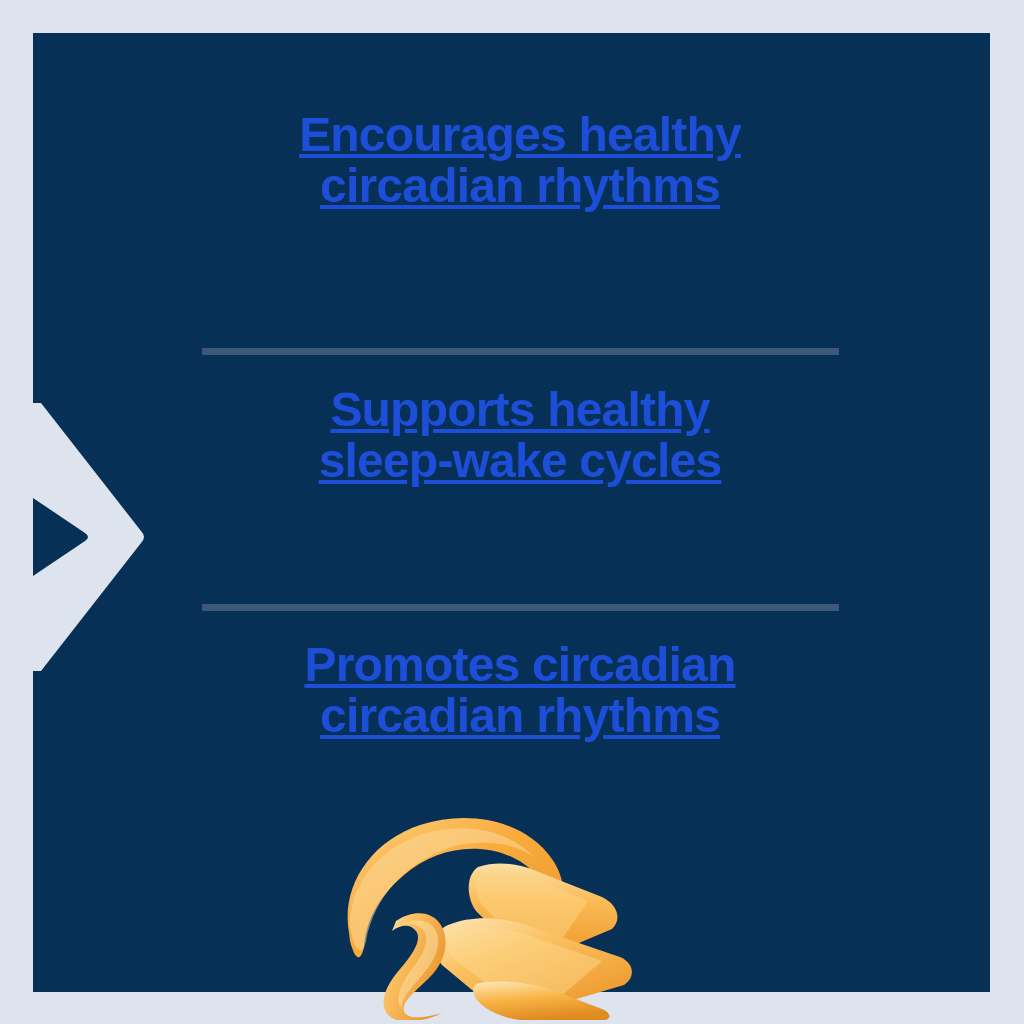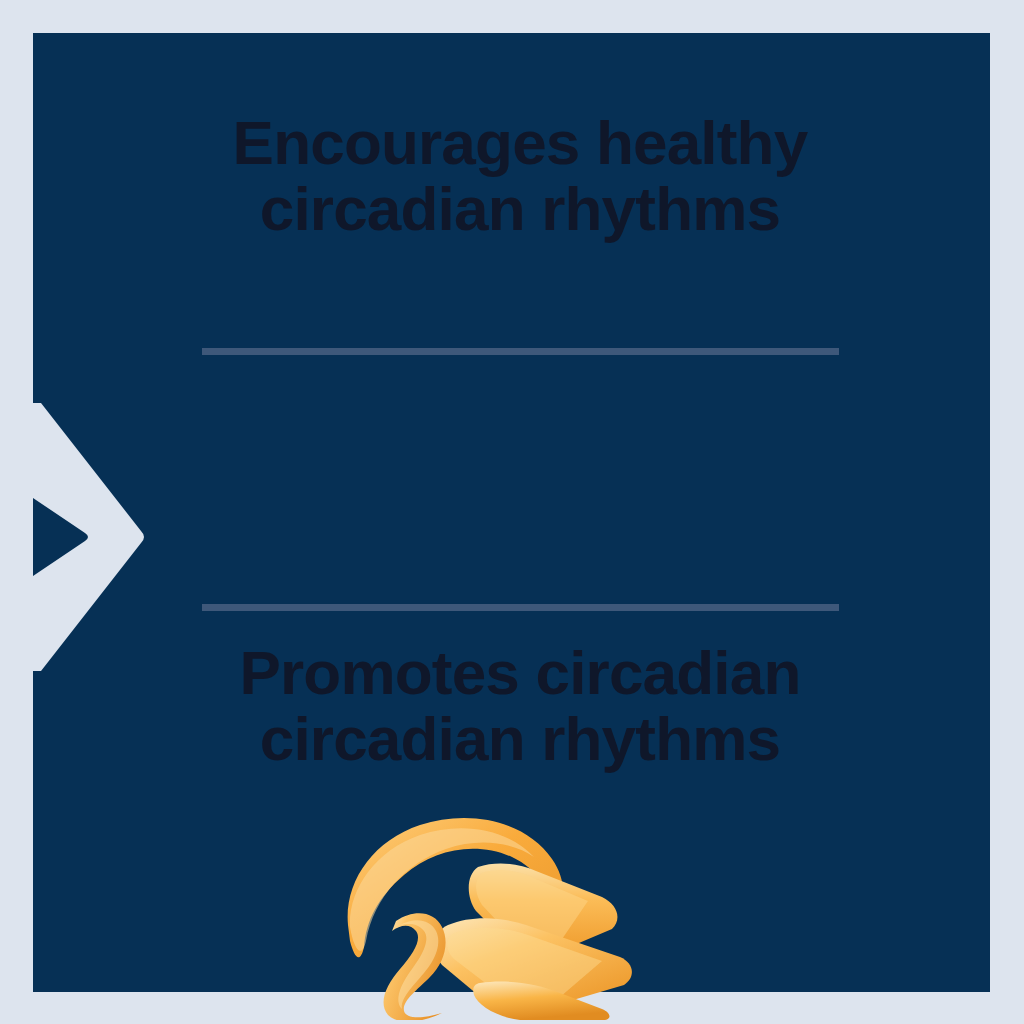--- a/index.html
+++ b/index.html
@@ -53,27 +53,28 @@
     width: 1024px;
     height: 1024px;
     z-index: 3;
   }
 
   .benefit {
     position: absolute;
     left: 120px;
     width: 800px;
     text-align: center;
-    color: #0f172a;
+    color: #1d4ed8;
     font-family: "Liberation Sans", sans-serif;
     font-weight: bold;
-    font-size: 62px;
+    font-size: 48px;
     line-height: 1.06;
     letter-spacing: -0.8px;
     white-space: pre-line;
+    text-decoration: underline;
   }
   .benefit.b1 { top: 110px; }
   .benefit.b2 { top: 385px; }
   .benefit.b3 { top: 640px; }
 
   
   .divider {
     position: absolute;
     left: 202px;
     width: 637px;
@@ -120,20 +121,22 @@
     </div>
 
   </div>
 
   <div class="divider d1"></div>
   <div class="divider d2"></div>
 
   <div id="benefits">
     <div class="benefit b1">Encourages healthy
 circadian rhythms</div>
+    <div class="benefit b2">Supports healthy
+sleep-wake cycles</div>
     <div class="benefit b3">Promotes circadian
 circadian rhythms</div>
   </div>
 
   <div id="peel">
     <svg viewBox="0 0 330 215" xmlns="http://www.w3.org/2000/svg">
       <defs>
         <linearGradient id="gPeelA" x1="0" y1="0" x2="1" y2="1">
           <stop offset="0%" stop-color="#fdcf7e"></stop>
           <stop offset="45%" stop-color="#f9ab3c"></stop>

